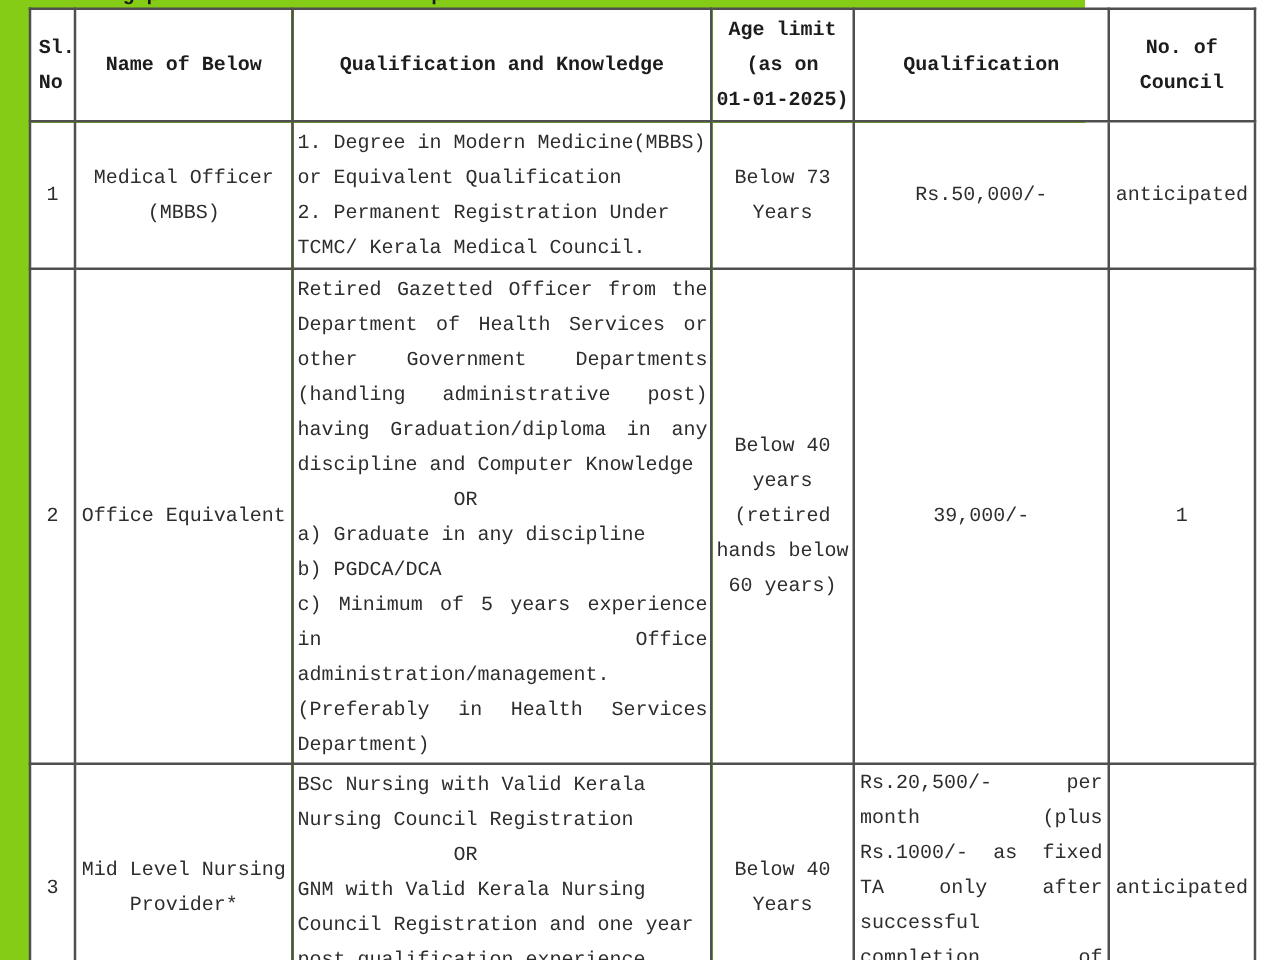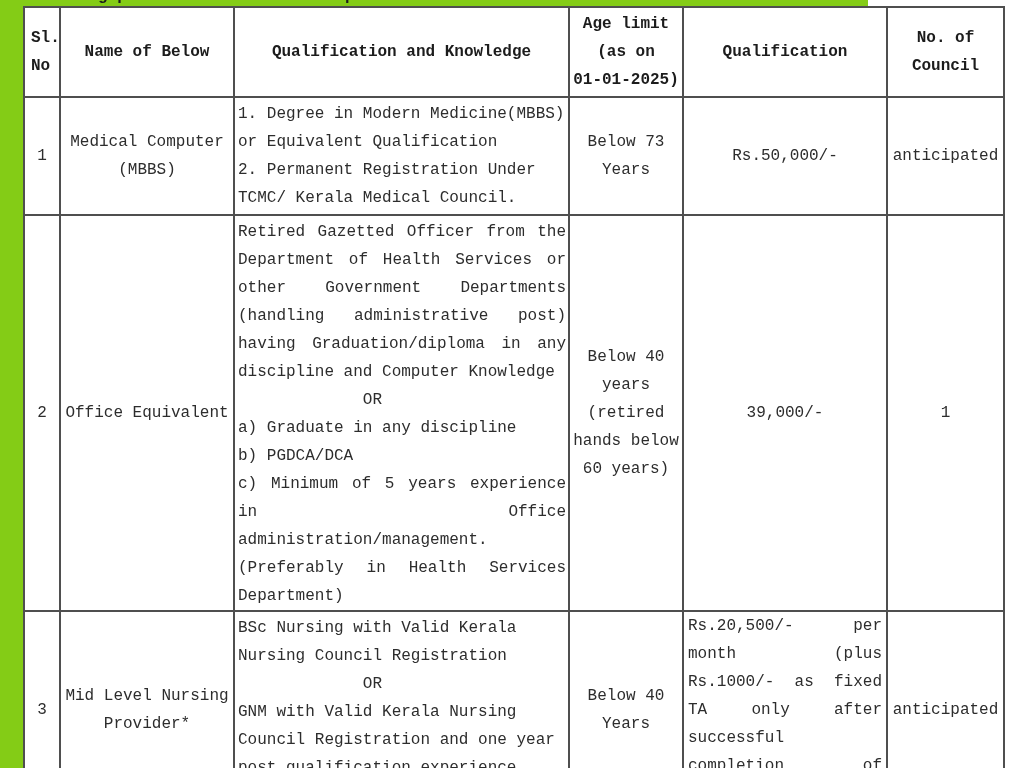--- a/index.html
+++ b/index.html
@@ -119,21 +119,21 @@
       <th>Age limit
 (as on
 01-01-2025)</th>
       <th>Qualification</th>
       <th>No. of
 Council</th>
     </tr>
 
     <tr class="row1">
       <td>1</td>
-      <td>Medical Computer
+      <td>Medical Officer
 (MBBS)</td>
       <td class="qual">1. Degree in Modern Medicine(MBBS)
 or Equivalent Qualification
 2. Permanent Registration Under
 TCMC/ Kerala Medical Council.</td>
       <td>Below 73
 Years</td>
       <td>Rs.50,000/-</td>
       <td>anticipated</td>
     </tr>

